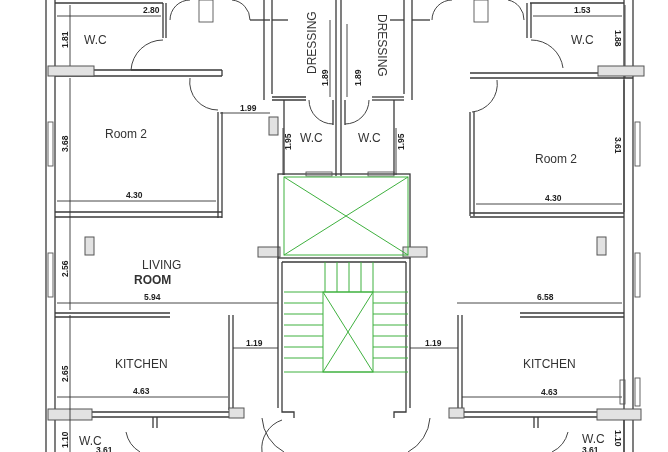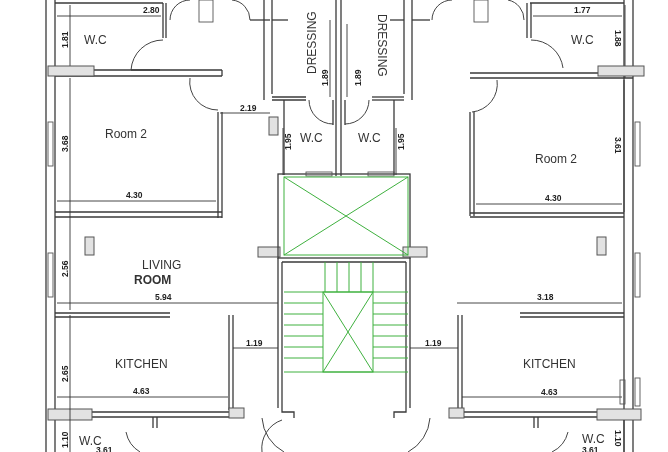--- a/index.html
+++ b/index.html
@@ -222,34 +222,34 @@
 <div class="lbl" style="left:535px;top:153px;">Room 2</div>
 <div class="lbl" style="left:142px;top:259px;">LIVING</div>
 <div class="lbl" style="left:134px;top:274px;font-weight:bold;">ROOM</div>
 <div class="lbl" style="left:115px;top:358px;">KITCHEN</div>
 <div class="lbl" style="left:523px;top:358px;">KITCHEN</div>
 <div class="lbl" style="left:79px;top:435px;">W.C</div>
 <div class="lbl" style="left:582px;top:433px;">W.C</div>
 
 <div class="dimtxt" style="left:98px;top:6px;margin-left:45px;">2.80</div>
 <div class="dimtxt vert" style="left:61px;top:48px;">1.81</div>
-<div class="dimtxt" style="left:574px;top:6px;">1.77</div>
+<div class="dimtxt" style="left:574px;top:6px;">1.53</div>
 <div class="dimtxt vert90" style="left:622px;top:30px;">1.88</div>
 <div class="dimtxt vert" style="left:321px;top:86px;">1.89</div>
 <div class="dimtxt vert" style="left:354px;top:86px;">1.89</div>
 <div class="dimtxt vert" style="left:284px;top:150px;">1.95</div>
 <div class="dimtxt vert" style="left:397px;top:150px;">1.95</div>
-<div class="dimtxt" style="left:240px;top:104px;">2.19</div>
+<div class="dimtxt" style="left:240px;top:104px;">1.99</div>
 <div class="dimtxt" style="left:126px;top:191px;">4.30</div>
 <div class="dimtxt vert" style="left:61px;top:152px;">3.68</div>
 <div class="dimtxt" style="left:545px;top:194px;">4.30</div>
 <div class="dimtxt vert90" style="left:622px;top:137px;">3.61</div>
-<div class="dimtxt" style="left:155px;top:293px;text-align:center;">5.94</div>
+<div class="dimtxt" style="left:144px;top:293px;text-align:center;">5.94</div>
 <div class="dimtxt vert" style="left:61px;top:277px;">2.56</div>
-<div class="dimtxt" style="left:537px;top:293px;">3.18</div>
+<div class="dimtxt" style="left:537px;top:293px;">6.58</div>
 <div class="dimtxt" style="left:133px;top:387px;">4.63</div>
 <div class="dimtxt vert" style="left:61px;top:382px;">2.65</div>
 <div class="dimtxt" style="left:541px;top:388px;">4.63</div>
 <div class="dimtxt" style="left:246px;top:339px;">1.19</div>
 <div class="dimtxt" style="left:425px;top:339px;">1.19</div>
 <div class="dimtxt vert" style="left:61px;top:448px;">1.10</div>
 <div class="dimtxt" style="left:96px;top:446px;">3.61</div>
 <div class="dimtxt vert90" style="left:622px;top:430px;">1.10</div>
 <div class="dimtxt" style="left:582px;top:446px;">3.61</div>
 

